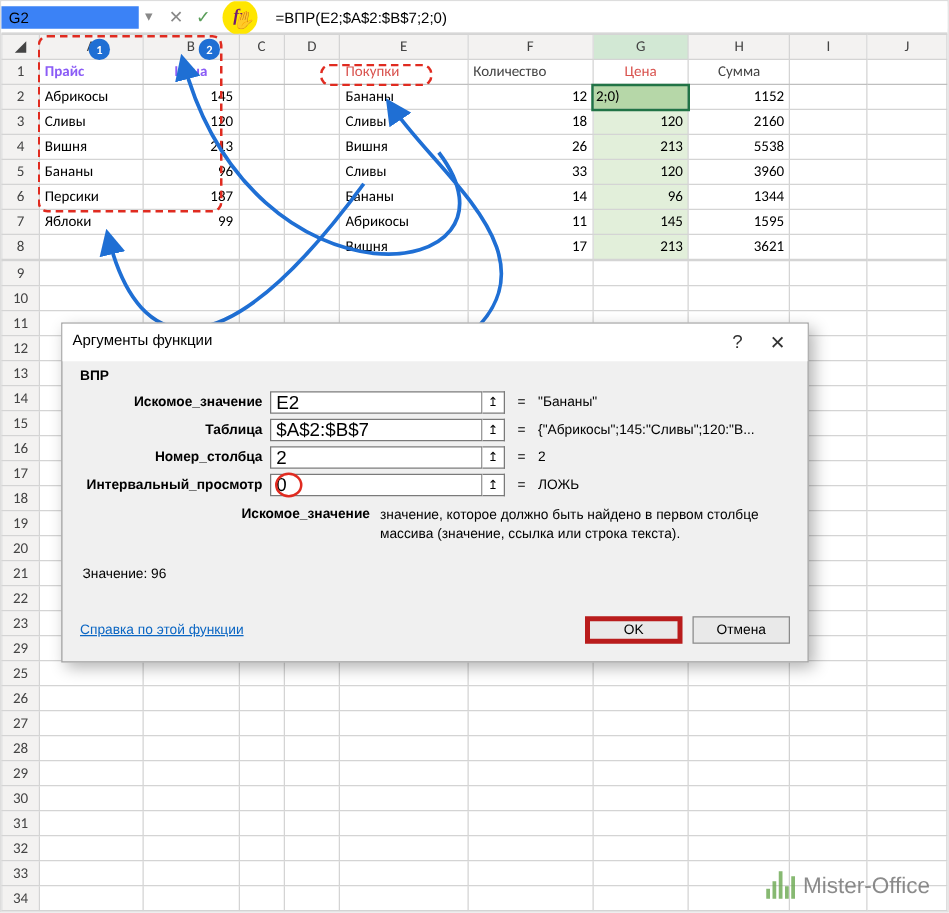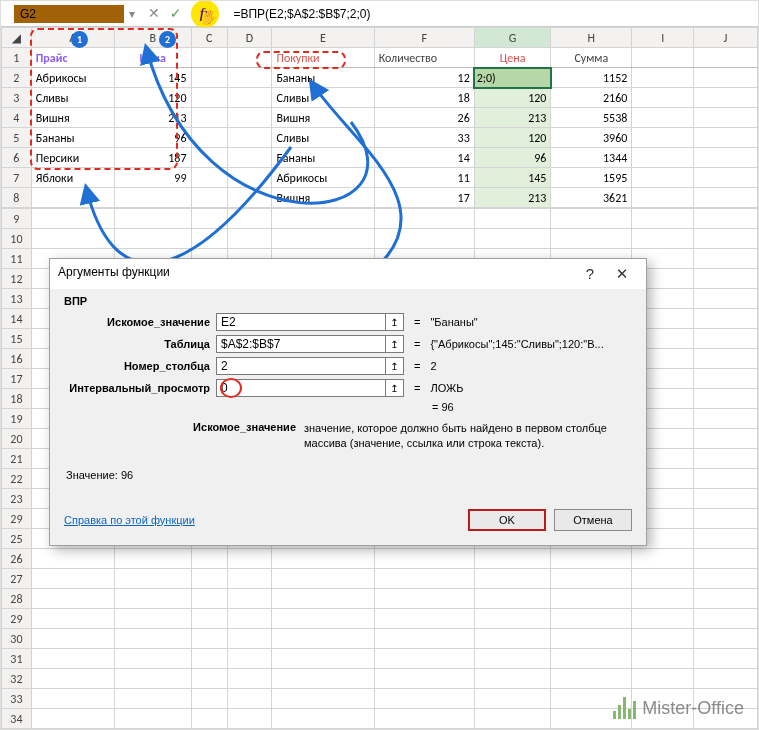--- a/index.html
+++ b/index.html
@@ -1,18 +1,18 @@
 <!DOCTYPE html>
 <html><head>
 <meta charset="utf-8">
 <style>
   * { box-sizing: border-box; margin: 0; padding: 0; }
   body { font-family: Calibri, Arial, sans-serif; font-size: 12px; background: #fff; width: 759px; height: 730px; position: relative; overflow: hidden; border: 1px solid #ddd; }
   .formula-bar { display: flex; align-items: center; height: 26px; border-bottom: 1px solid #ccc; background: #fff; }
-  .name-box { width: 110px; padding: 2px 6px; border: none; font-size: 12px; background:#a16207;margin-left:13px; }
+  .name-box { width: 110px; padding: 2px 6px; border: none; font-size: 12px; background:#3b82f6; }
   .name-box-dd { width: 16px; color:#888; text-align:center; }
   .fb-icons { display: flex; align-items: center; gap: 10px; padding: 0 8px; color:#666; }
   .fb-icons span { font-size: 14px; }
   .fb-x { color:#888; }
   .fb-check { color:#5a9e5a; }
   .fx-highlight { display:inline-flex; align-items:center; justify-content:center; width:28px; height:28px; background:#ffe600; border-radius:50%; font-style:italic; font-weight:bold; color:#701a75; font-family:serif; position:relative; }
   .fx-highlight .cursor { position:absolute; font-size:14px; right:3px; bottom:2px; pointer-events:none; }
   .formula-input { flex:1; padding:2px 6px; font-size:12px; border:none; }
   .grid-wrap { position: relative; }
   table.grid { border-collapse: collapse; table-layout: fixed; width: 100%; }
@@ -41,34 +41,34 @@
   
   .dialog { position:absolute; left:48px; top:257px; width:598px; background:#f0f0f0; border:1px solid #a0a0a0; box-shadow:4px 4px 12px rgba(0,0,0,.3); font-family: "Segoe UI", Arial, sans-serif; font-size: 11px; }
   .dlg-titlebar { display:flex; align-items:flex-start; padding:6px 8px; font-size:12px; background:#fff;}
   .dlg-titlebar .title { flex:1; }
   .dlg-titlebar .qmark, .dlg-titlebar .close { width:32px; text-align:center; font-size:15px; color:#333; }
   .dlg-body { padding:4px 14px 12px 14px; }
   .dlg-fname { font-weight:bold; margin: 2px 0 6px 0; }
   .arg-row { display:flex; align-items:center; margin:4px 0; }
   .arg-label { width:152px; text-align:right; padding-right:6px; font-weight:bold; }
   .arg-input-wrap { display:flex; align-items:center; }
-  .arg-input { width:170px; height:18px; border:1px solid #7a7a7a; background:#fff; padding:0 4px; font-size:12px; }
+  .arg-input { width:170px; height:18px; border:1px solid #7a7a7a; background:#fff; padding:0 4px; font-size:15px; }
   .arg-picker { width:18px; height:18px; border:1px solid #7a7a7a; border-left:none; background:#fff; display:flex; align-items:center; justify-content:center; font-size:10px; }
   .arg-eq { margin: 0 10px; }
   .arg-val { white-space:nowrap; overflow:hidden; text-overflow:ellipsis; max-width:210px; }
   .result-line { margin-left:368px; margin-top:4px; }
   .dlg-desc { margin:10px 2px 6px 2px; line-height:1.35; color:#333; }
   .dlg-arg-desc { display:flex; margin:8px 2px; }
   .dlg-arg-desc .lbl { width:238px; text-align:right; font-weight:bold; padding-right:8px; }
   .dlg-arg-desc .txt { flex:1; line-height:1.35; }
   .dlg-value { margin:18px 2px 8px 2px; }
   .dlg-footer { display:flex; align-items:center; padding:8px 14px 14px 14px; }
   .dlg-help { color:#0b66c3; text-decoration:underline; flex:1; }
   .btn { width:78px; height:22px; border:1px solid #8a8a8a; background:#e9e9e9; font-size:11px; margin-left:8px; }
-  .btn.primary { border:2px solid #b91c1c; }
+  .btn.primary { border:4px solid #b91c1c; }
   
   .red-circle-0 { position:absolute; border:2px solid #e02b20; border-radius:50%; width:22px; height:20px; pointer-events:none; }
   
   .watermark { position:absolute; right:14px; bottom:10px; display:flex; align-items:center; gap:6px; opacity:.8; }
   .watermark .bars { display:flex; align-items:flex-end; gap:2px; height:22px; }
   .watermark .bars span { width:3px; background:#6aa84f; display:block; }
   .watermark .txt { color:#6f6f6f; font-size:18px; font-family: Arial, sans-serif; font-weight:500;}
   .col-G-head { background:#d2e8d4 !important; }
 </style>
 </head>
@@ -639,21 +639,20 @@
       <div class="arg-label">Интервальный_просмотр</div>
       <div class="arg-input-wrap">
         <input class="arg-input" value="0" style="">
         <div class="arg-picker">↥</div>
       </div>
       <span class="arg-eq">=</span>
       <span class="arg-val">ЛОЖЬ</span>
       <div class="red-circle-0" style="left:156px; top:-1px"></div>
     </div>
 
-    <div class="result-line">=   96</div>
 
     <div class="dlg-arg-desc">
       <div class="lbl">Искомое_значение</div>
       <div class="txt">значение, которое должно быть найдено в первом столбце массива (значение, ссылка или строка текста).</div>
     </div>
     <div class="dlg-value">Значение: 96</div>
   </div>
   <div class="dlg-footer">
     <a class="dlg-help">Справка по этой функции</a>
     <button class="btn primary">OK</button>

